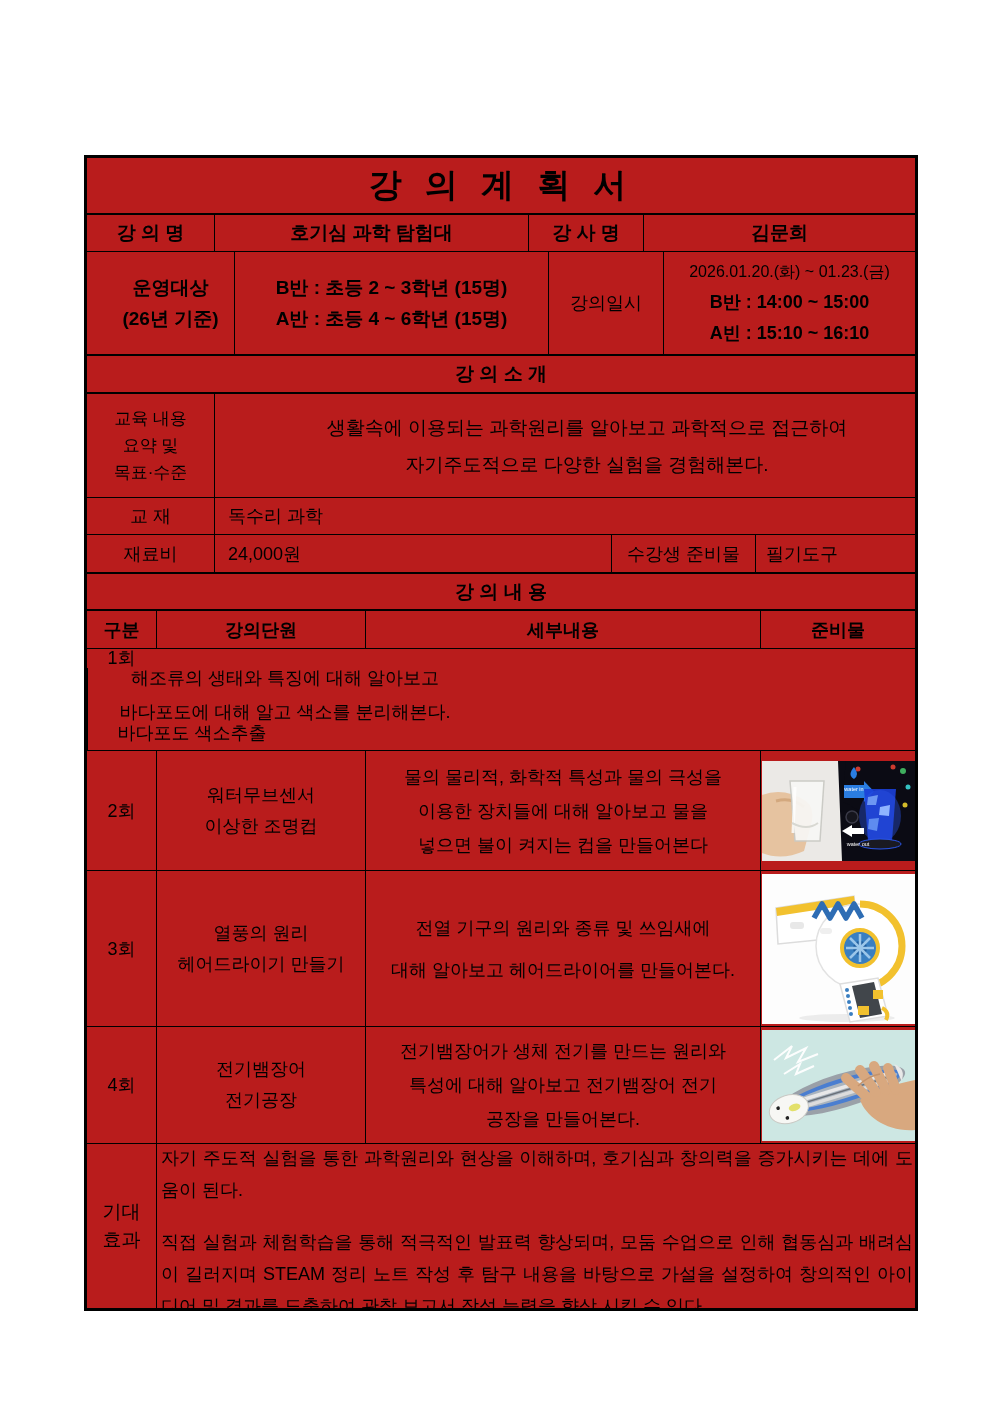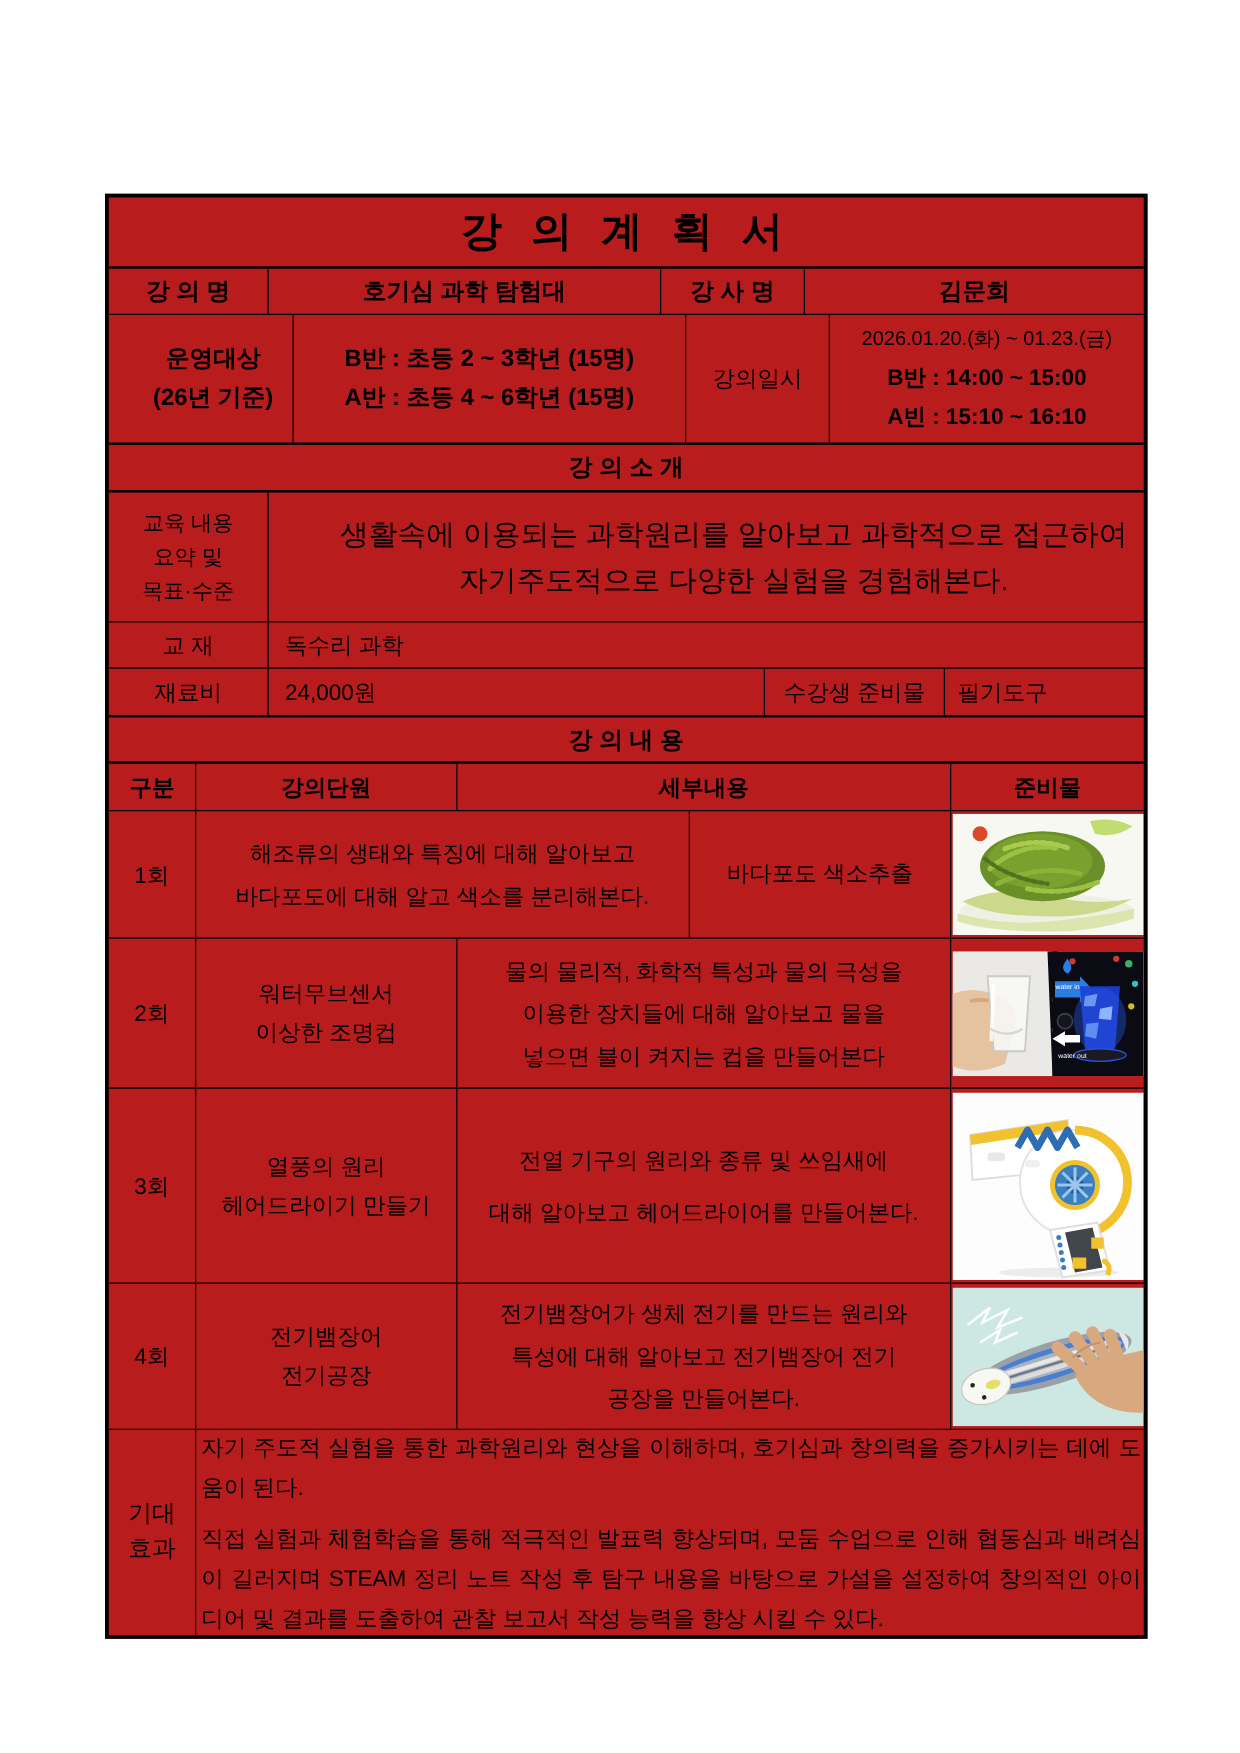--- a/index.html
+++ b/index.html
@@ -25,39 +25,39 @@
   .b{font-weight:bold;}
   .title-row{height:55px;}
   .title{font-size:33px;font-weight:bold;letter-spacing:7px;width:100%;}
   .rowA{height:38px;font-size:19px;}
   .rowB{height:103px;font-size:19px;padding-left:20px;}
   .rowB .lh{line-height:31px;}
   .sec{height:38px;font-size:19px;}
   .sec2{height:37px;font-size:19px;}
   .rowSummary{height:105px;}
   .rowSummary .lab{font-size:17px;line-height:27px;font-weight:normal;}
-  .rowSummary .txt{font-size:23px;line-height:37px;padding-left:44px;}
+  .rowSummary .txt{font-size:19px;line-height:37px;padding-left:44px;}
   .rowTextbook{height:37px;font-size:18px;}
   .rowFee{height:38px;font-size:18px;}
   .headerRow{height:39px;font-size:18px;}
   .crow .no{font-size:18px;}
   .crow .unit{font-size:18px;line-height:31px;}
   .crow .detail{font-size:18px;line-height:34px;}
-  .r1{height:102px;}
+  .r1{height:102px;flex-direction:column;}
   .r2{height:120px;}
   .r3{height:156px;}
   .r3 .detail{line-height:42px;}
   .r4{height:117px;}
   .effects{height:165px;}
   .effects .lab{font-size:19px;line-height:28px;font-weight:normal;}
   .effects .body{
     align-items:stretch;text-align:justify;padding:6px 2px 6px 4px;
     font-size:18px;line-height:32px;word-break:break-all;justify-content:center;
   }
-  .effects p{margin:5px 0 4px 0;}
+  .effects p{margin:16px 0 4px 0;}
   .schedule .date{font-size:16px;line-height:30px;font-weight:normal;}
   .schedule .time{font-size:18px;line-height:31px;font-weight:bold;}
   .imgcell{padding:2px;}
   
   .w127{width:127px;} .w314{width:314px;} .w115{width:115px;}
   .w397{width:397px;} .w144{width:144px;}
   .w69{width:69px;} .w209{width:209px;} .w395{width:395px;}
   svg{display:block;}
 </style>
 </head>

